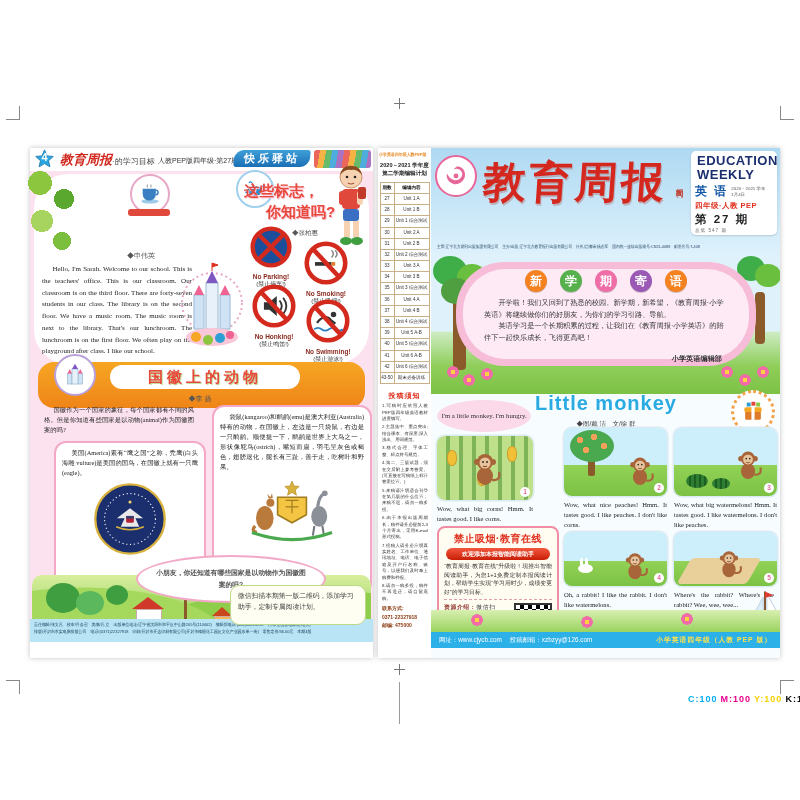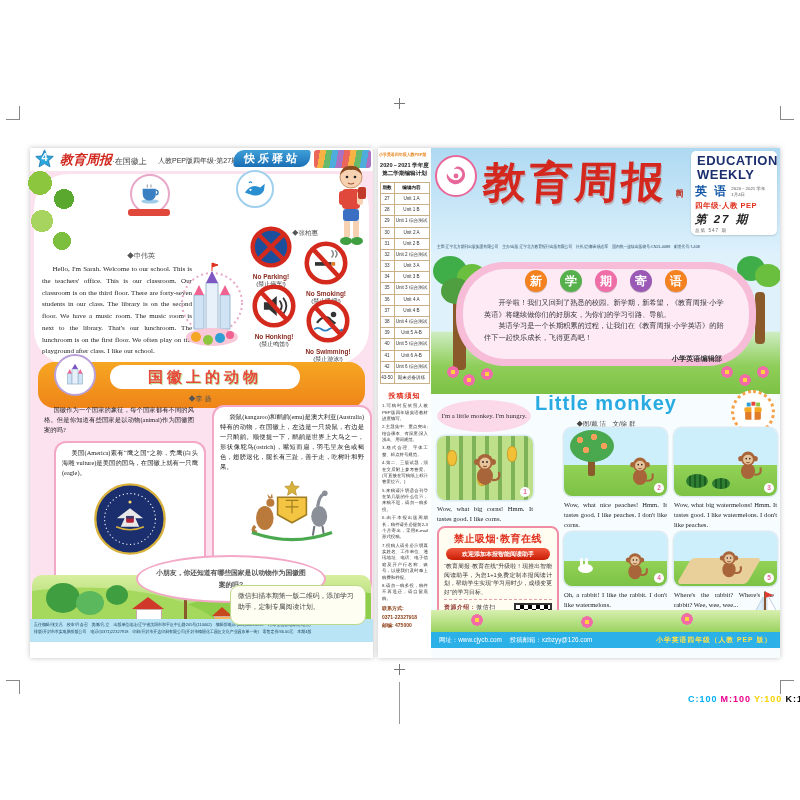--- a/index.html
+++ b/index.html
@@ -98,21 +98,21 @@
   .mast-logo{position:absolute;left:4px;top:7px;width:38px;height:38px;border-radius:50%;background:#fff;border:2.5px solid #e8679a;display:flex;align-items:center;justify-content:center;}
   .mast-title{position:absolute;left:52px;top:6px;width:200px;font-size:43px;font-weight:bold;color:#d4281f;font-family:"Liberation Serif",serif;letter-spacing:3px;text-shadow:1px 2px 0 rgba(160,30,20,.25);transform:skewX(-4deg);}
   .mast-seal{position:absolute;left:243px;top:34px;writing-mode:vertical-rl;font-size:7.5px;color:#c0392b;letter-spacing:1px;font-family:"Liberation Serif",serif;}
   .infobox{position:absolute;left:260px;top:3px;width:86px;height:84px;background:#fff;border-radius:5px;box-shadow:0 1px 2px rgba(0,0,0,.15);padding:3px 4px;box-sizing:border-box;}
   .ew-row{display:flex;align-items:center;gap:2px;}
   .ew-txt{font-size:13px;font-weight:bold;color:#1b2f6e;line-height:1.05;letter-spacing:.5px;}
   .subj-row{display:flex;align-items:center;margin-top:2px;gap:3px;}
   .subj{font-size:12px;font-weight:bold;color:#1558a8;letter-spacing:2px;}
   .subj-dates{font-size:4.4px;color:#555;line-height:1.4;}
   .grade-line{font-size:7.5px;font-weight:bold;color:#e0301e;margin-top:1px;letter-spacing:.5px;}
-  .issue-line{font-size:11.5px;font-weight:bold;color:#222;margin-top:1px;letter-spacing:2px;font-style:italic;}
+  .issue-line{font-size:11.5px;font-weight:bold;color:#222;margin-top:1px;letter-spacing:2px;}
   .total-line{font-size:4.6px;color:#666;margin-top:1px;letter-spacing:1px;}
   .pub-line{position:absolute;left:6px;top:96px;width:400px;font-size:4.4px;color:#2c4a66;white-space:nowrap;transform:scaleX(.86);transform-origin:left;}
   .tree{position:absolute;}
   .trunk{position:absolute;background:#8b5a2b;border-radius:4px;}
   .crown{position:absolute;border-radius:50%;}
   .cloudbox{position:absolute;left:25px;top:8px;width:300px;height:104px;background:#f6bcd8;border-radius:48px;z-index:3;}
   .cloudbox .inner{position:absolute;left:7px;top:7px;right:7px;bottom:7px;background:#fdeaf4;border-radius:42px;}
   .greet-circles{position:absolute;left:0;top:8px;width:100%;display:flex;justify-content:center;gap:13px;z-index:2;}
   .gc{width:22px;height:22px;border-radius:50%;color:#fff;font-weight:bold;font-size:12px;text-align:center;line-height:22px;box-shadow:0 1px 0 rgba(0,0,0,.2);}
   .greet-text{position:absolute;left:28px;top:36px;width:244px;font-size:7.2px;line-height:1.62;color:#333;z-index:2;font-family:"Liberation Serif",serif;}
@@ -188,21 +188,21 @@
 </div>
 
 <div id="sheetL" class="sheet">
   <div class="lp-header">
     <div class="lp-star">
       <svg width="21" height="21" viewBox="0 0 24 24">
           <path d="M12 1l2.9 6.9 7.1.6-5.4 4.9 1.6 7-6.2-3.7-6.2 3.7 1.6-7L2 8.5l7.1-.6z" fill="#2aa7de" stroke="#1b7bb0" stroke-width="1"></path>
         </svg>
       <span class="num">4</span>
     </div>
-    <div class="lp-mast"><span>教育周报</span><span class="lp-sub">·在国徽上</span></div>
+    <div class="lp-mast"><span>教育周报</span><span class="lp-sub">·的学习目标</span></div>
     <div class="lp-ed">人教PEP版四年级·第27期</div>
     <div class="lp-banner">快乐驿站</div>
     <div class="lp-pencils"></div>
   </div>
 
   <div class="lp-body">
     <div class="lp-blob"></div>
     <div class="leafdeco"></div>
 
     <div class="badge teacup-badge">
@@ -235,20 +235,24 @@
           <circle cx="50" cy="92" r="4" fill="#f06292"></circle>
       </svg>
     </div>
 
     <div class="badge whale-badge">
       <svg width="24" height="18" viewBox="0 0 32 24">
           <path d="M3 16q8-12 20-6l6-5-1 9q-5 9-16 6T3 16z" fill="#2a8fd0"></path>
           <circle cx="10" cy="13" r="1.5" fill="#fff"></circle>
           <path d="M8 4q2-3 4 0" stroke="#2a8fd0" stroke-width="1.5" fill="none"></path>
         </svg>
+    </div>
+    <div class="signs-title">
+      <span>这些标志，</span>
+      <span class="l2">你知道吗?</span>
     </div>
     <div class="signs-author">◆张柏惠</div>
 
     <div class="boy">
       <svg width="42" height="86" viewBox="0 0 42 86">
         <circle cx="21" cy="14" r="11" fill="#f7d2b2" stroke="#c89468"></circle>
         <path d="M10 12q2-10 11-9 9-1 11 9-5-6-11-5-6-1-11 5z" fill="#8a4b20"></path>
         <circle cx="17" cy="14" r="1.3" fill="#222"></circle>
           <circle cx="25" cy="14" r="1.3" fill="#222"></circle>
         <path d="M18 20q3 2 6 0" stroke="#a0522d" fill="none" stroke-width="1.2"></path>

